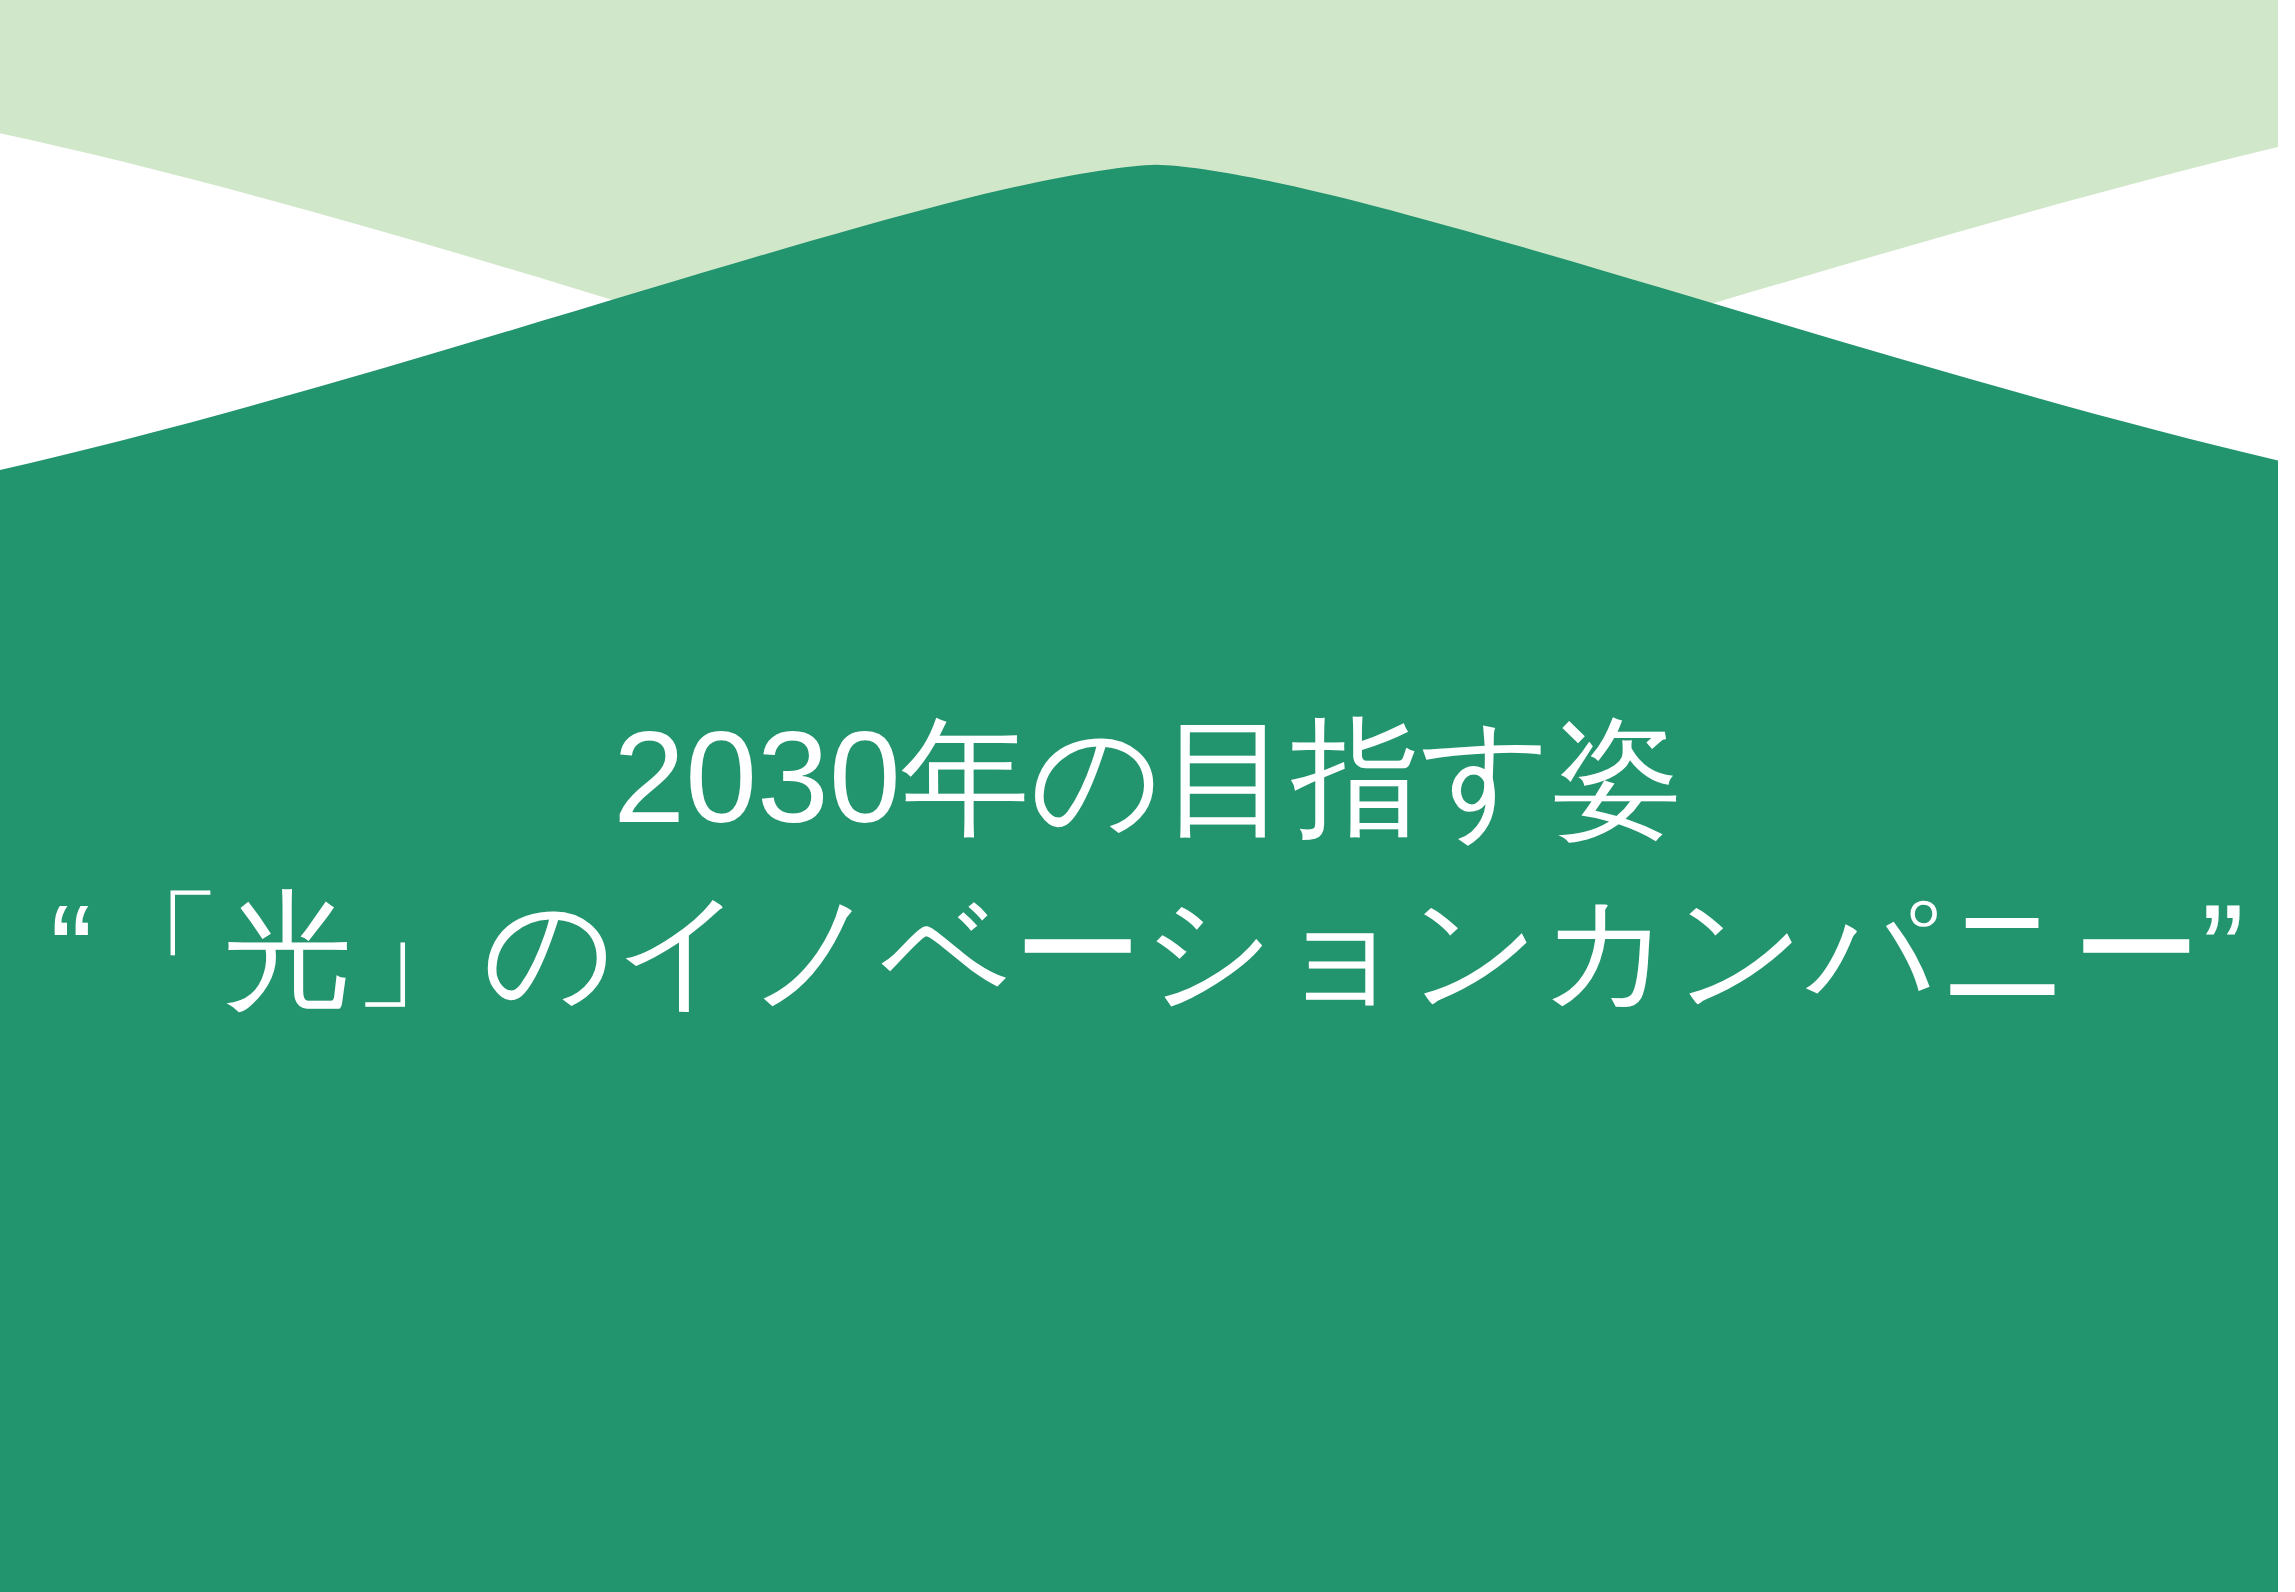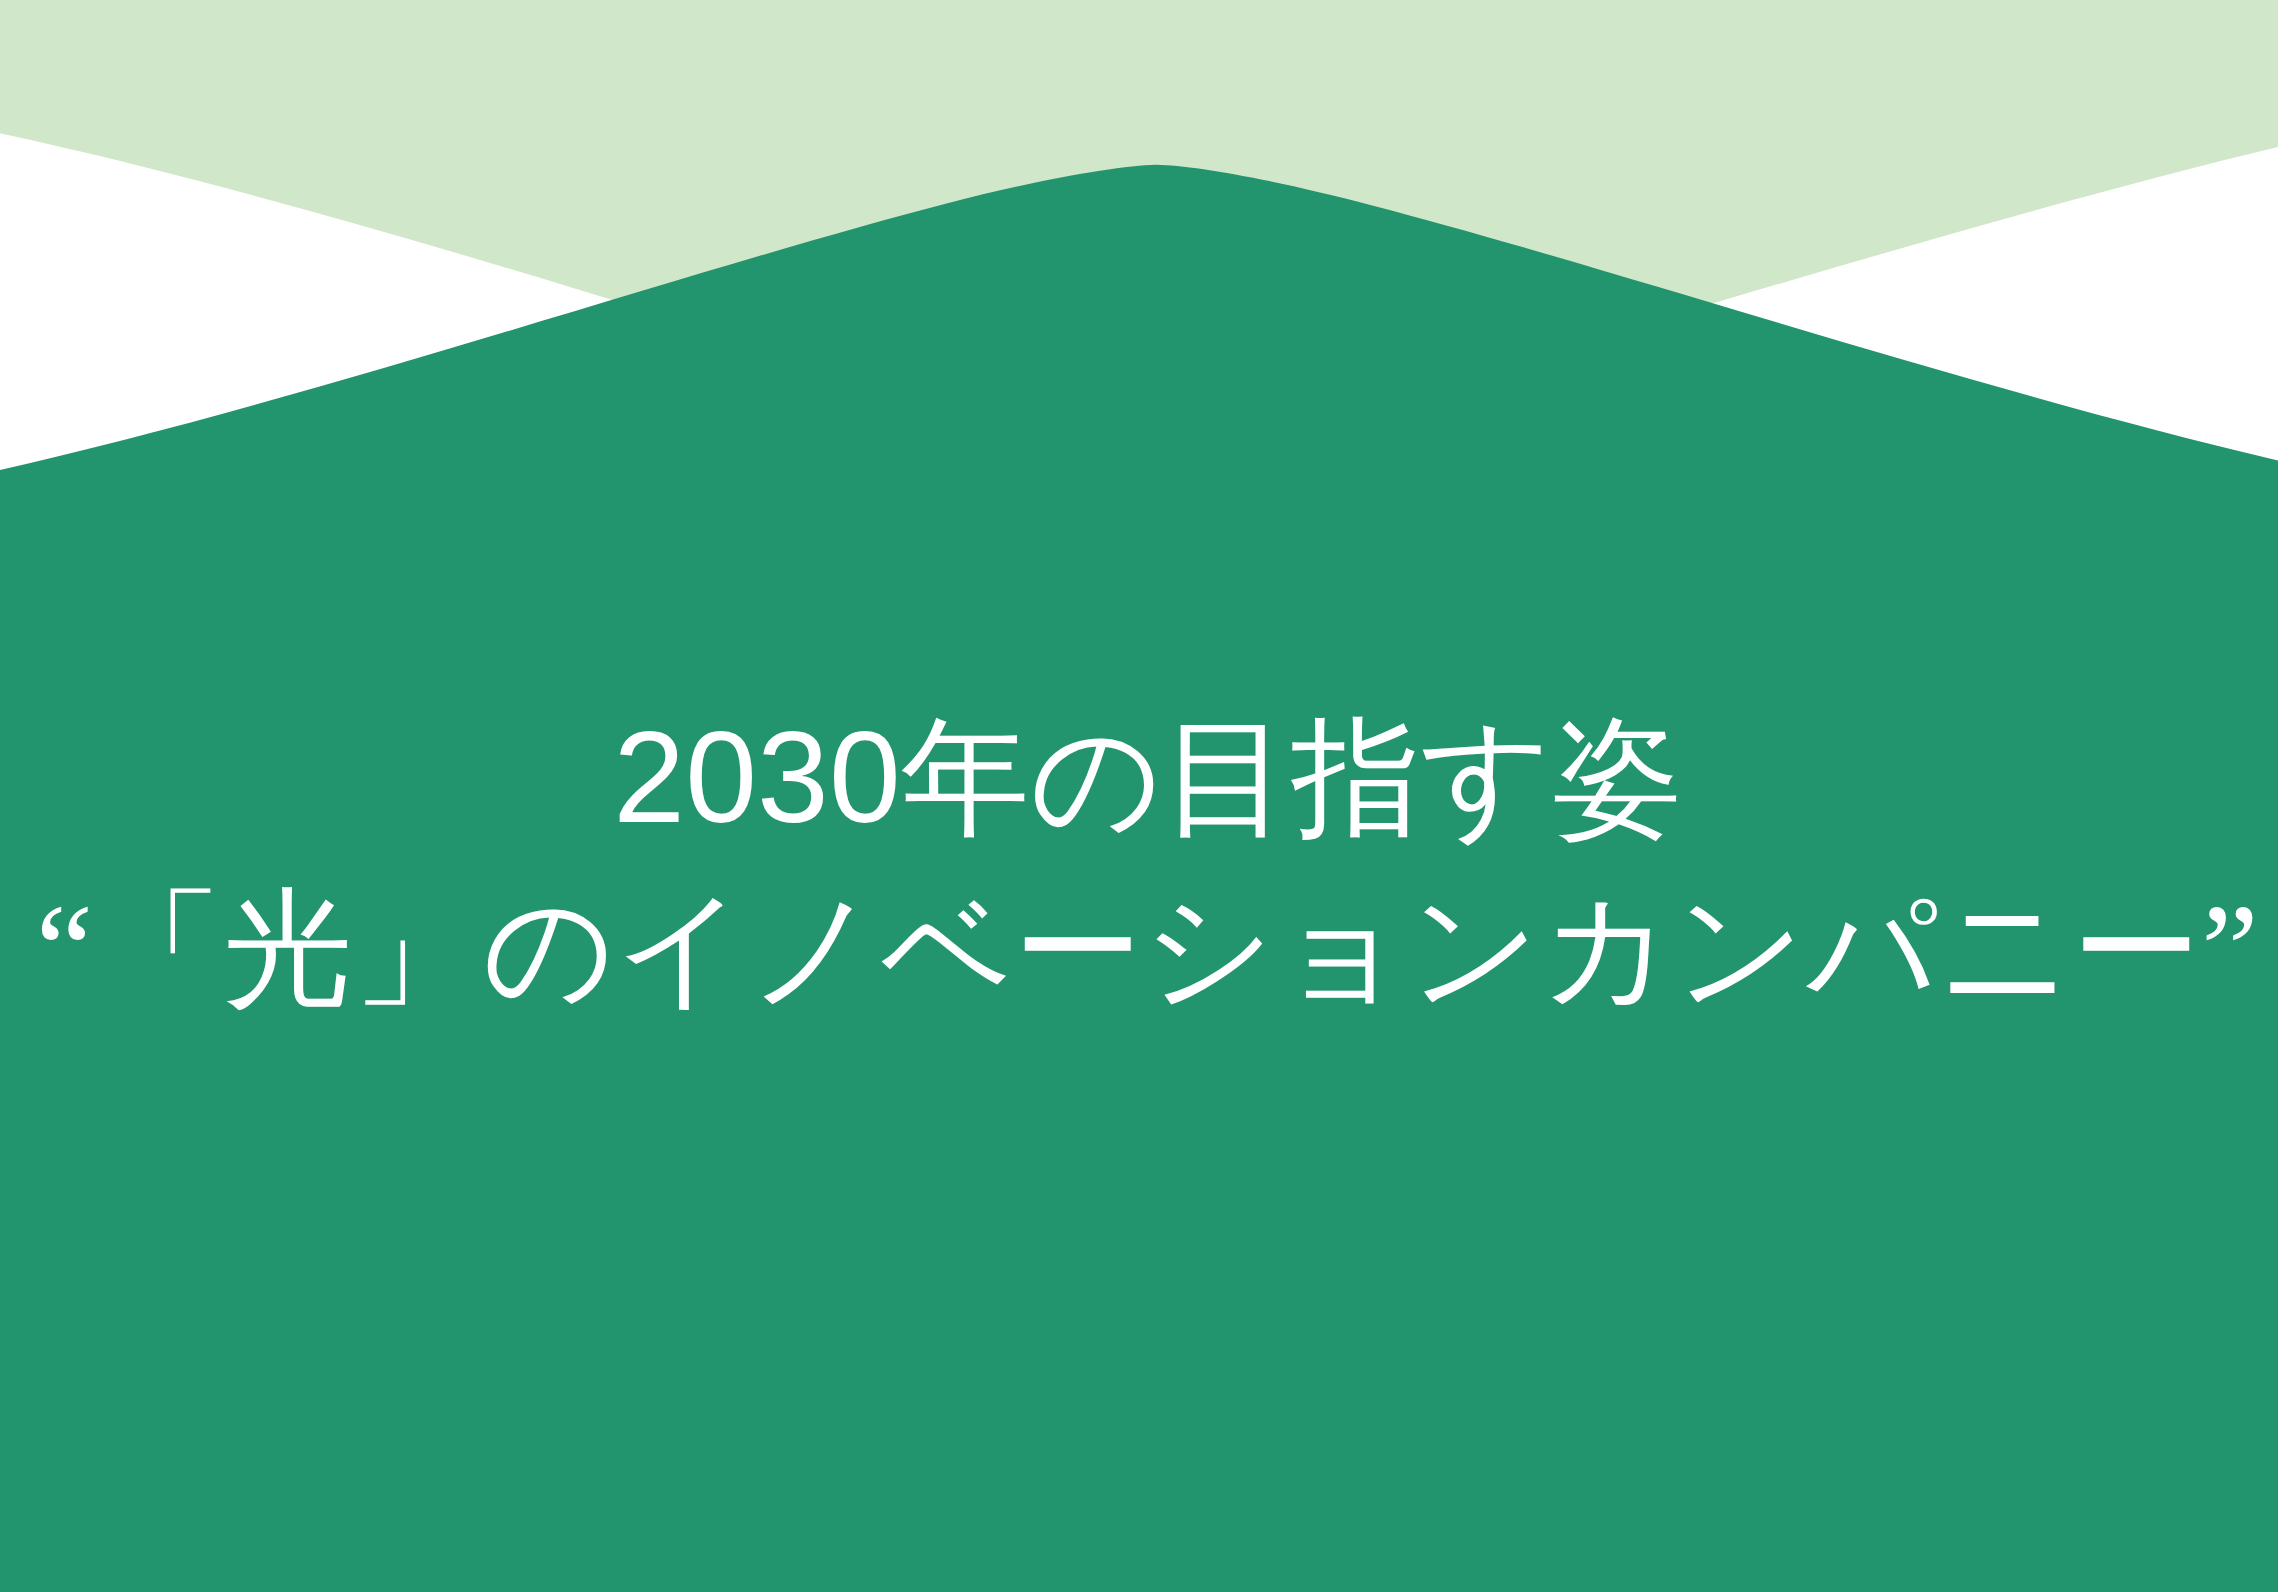--- a/index.html
+++ b/index.html
@@ -43,21 +43,20 @@
   .title-line {
     display: block;
     font-size: 129px;
     font-weight: 400;
     white-space: pre;
     color: #ffffff;
   }
 
   #title-line-2 {
     letter-spacing: 0.005em;
-    font-family: Liberation Serif, serif;
   }
 </style>
 </head>
 <body>
 
 <div id="slide">
 
   <svg id="slide-bg" viewBox="0 0 2858 1983" preserveAspectRatio="none" xmlns="http://www.w3.org/2000/svg">
 
     <rect x="0" y="0" width="2858" height="1983" fill="#ffffff"></rect>

